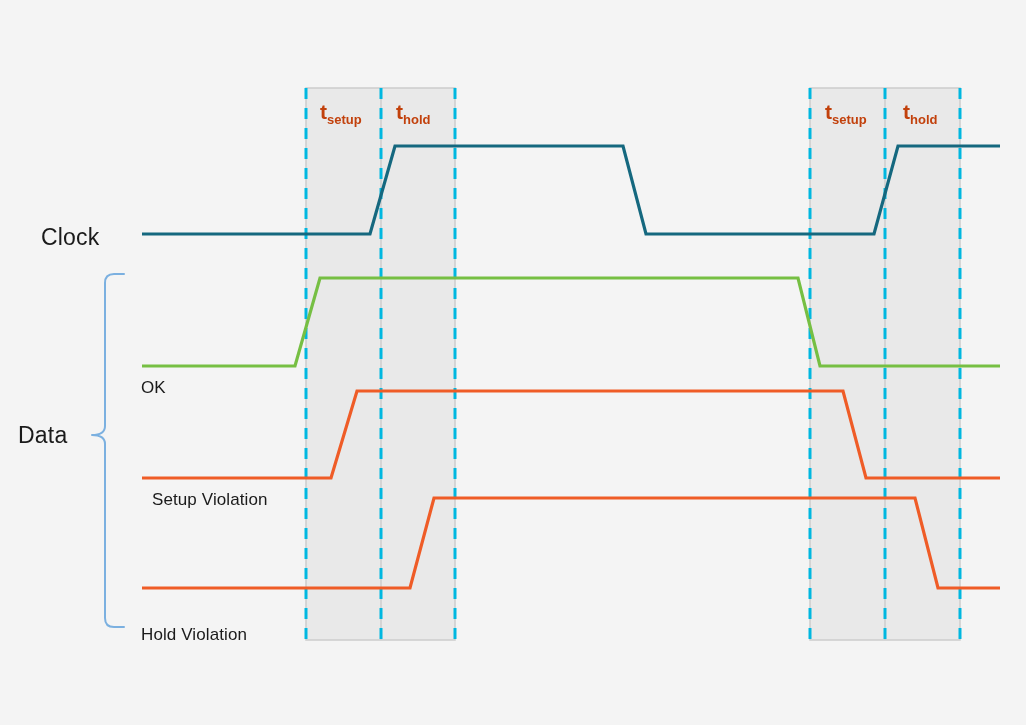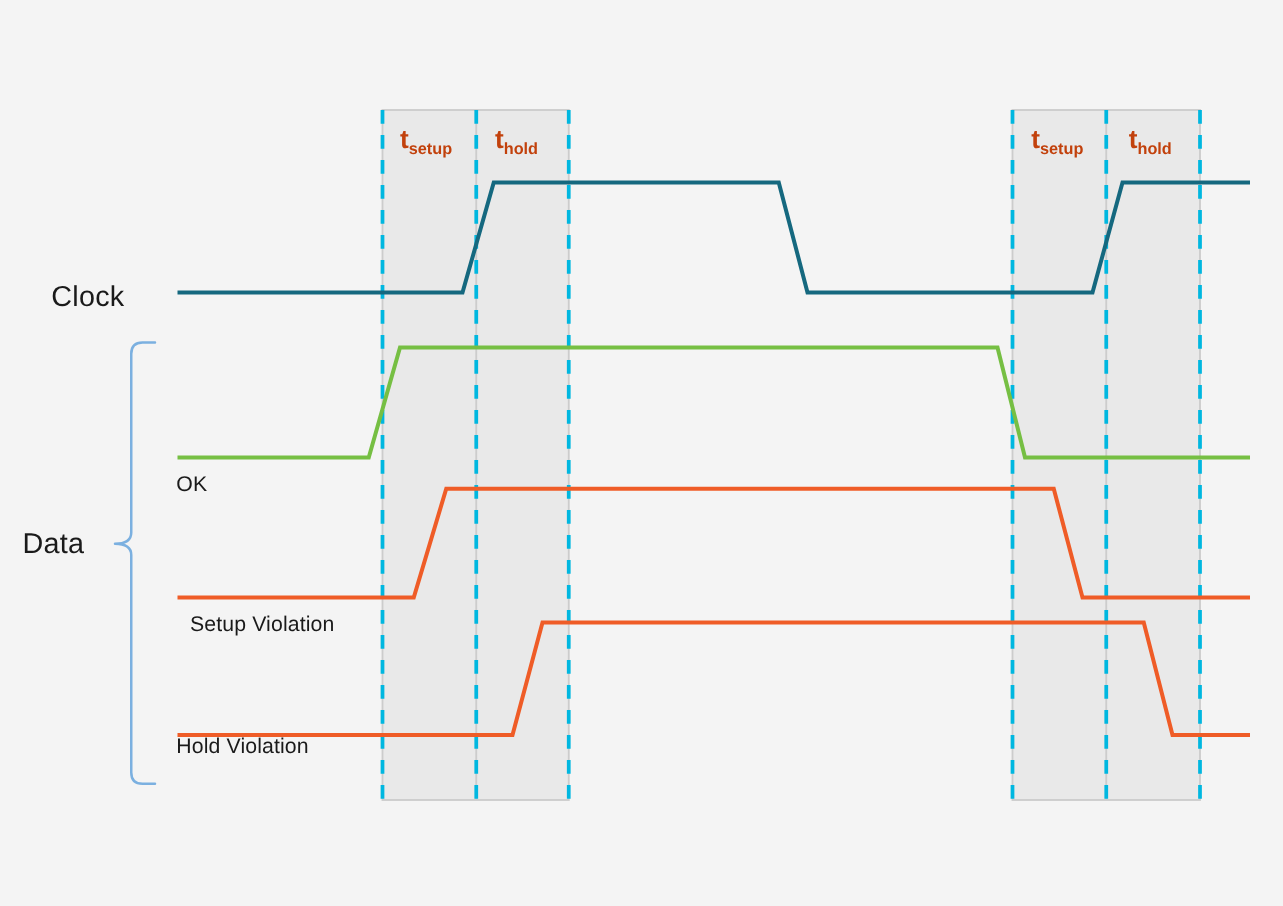--- a/index.html
+++ b/index.html
@@ -80,20 +80,20 @@
         <polyline points="142,478 331,478 357,391 843,391 866,478 1000,478" fill="none" stroke="#ef5c27" stroke-width="3.2" stroke-linecap="butt" stroke-linejoin="miter"></polyline>
         <polyline points="142,588 410,588 434,498 915,498 938,588 1000,588" fill="none" stroke="#ef5c27" stroke-width="3.2" stroke-linecap="butt" stroke-linejoin="miter"></polyline>
       </g>
   </svg>
 
   <div id="labels-layer">
       <div class="lbl group-label" style="left: 18px; top: 237px; transform: translateY(-50%); margin-left: 23px;">Clock</div>
       <div class="lbl group-label" style="left: 18px; top: 435px; transform: translateY(-50%);">Data</div>
       <div class="lbl signal-label" style="left: 141px; top: 388px; transform: translateY(-50%);">OK</div>
       <div class="lbl signal-label" style="left: 124px; top: 500px; transform: translateY(-50%); margin-left: 28px;">Setup Violation</div>
-      <div class="lbl signal-label" style="left: 141px; top: 597px; transform: translateY(-50%);">Hold Violation</div>
+      <div class="lbl signal-label" style="left: 141px; top: 635px; transform: translateY(-50%);">Hold Violation</div>
       <div class="lbl window-label" style="left: 320px; top: 112px; transform: translateY(-50%);"><span>t</span><sub>setup</sub></div>
       <div class="lbl window-label" style="left: 396px; top: 112px; transform: translateY(-50%);"><span>t</span><sub>hold</sub></div>
       <div class="lbl window-label" style="left: 825px; top: 112px; transform: translateY(-50%);"><span>t</span><sub>setup</sub></div>
       <div class="lbl window-label" style="left: 903px; top: 112px; transform: translateY(-50%);"><span>t</span><sub>hold</sub></div>
     </div>
 
 </div>
 
 </body></html>

